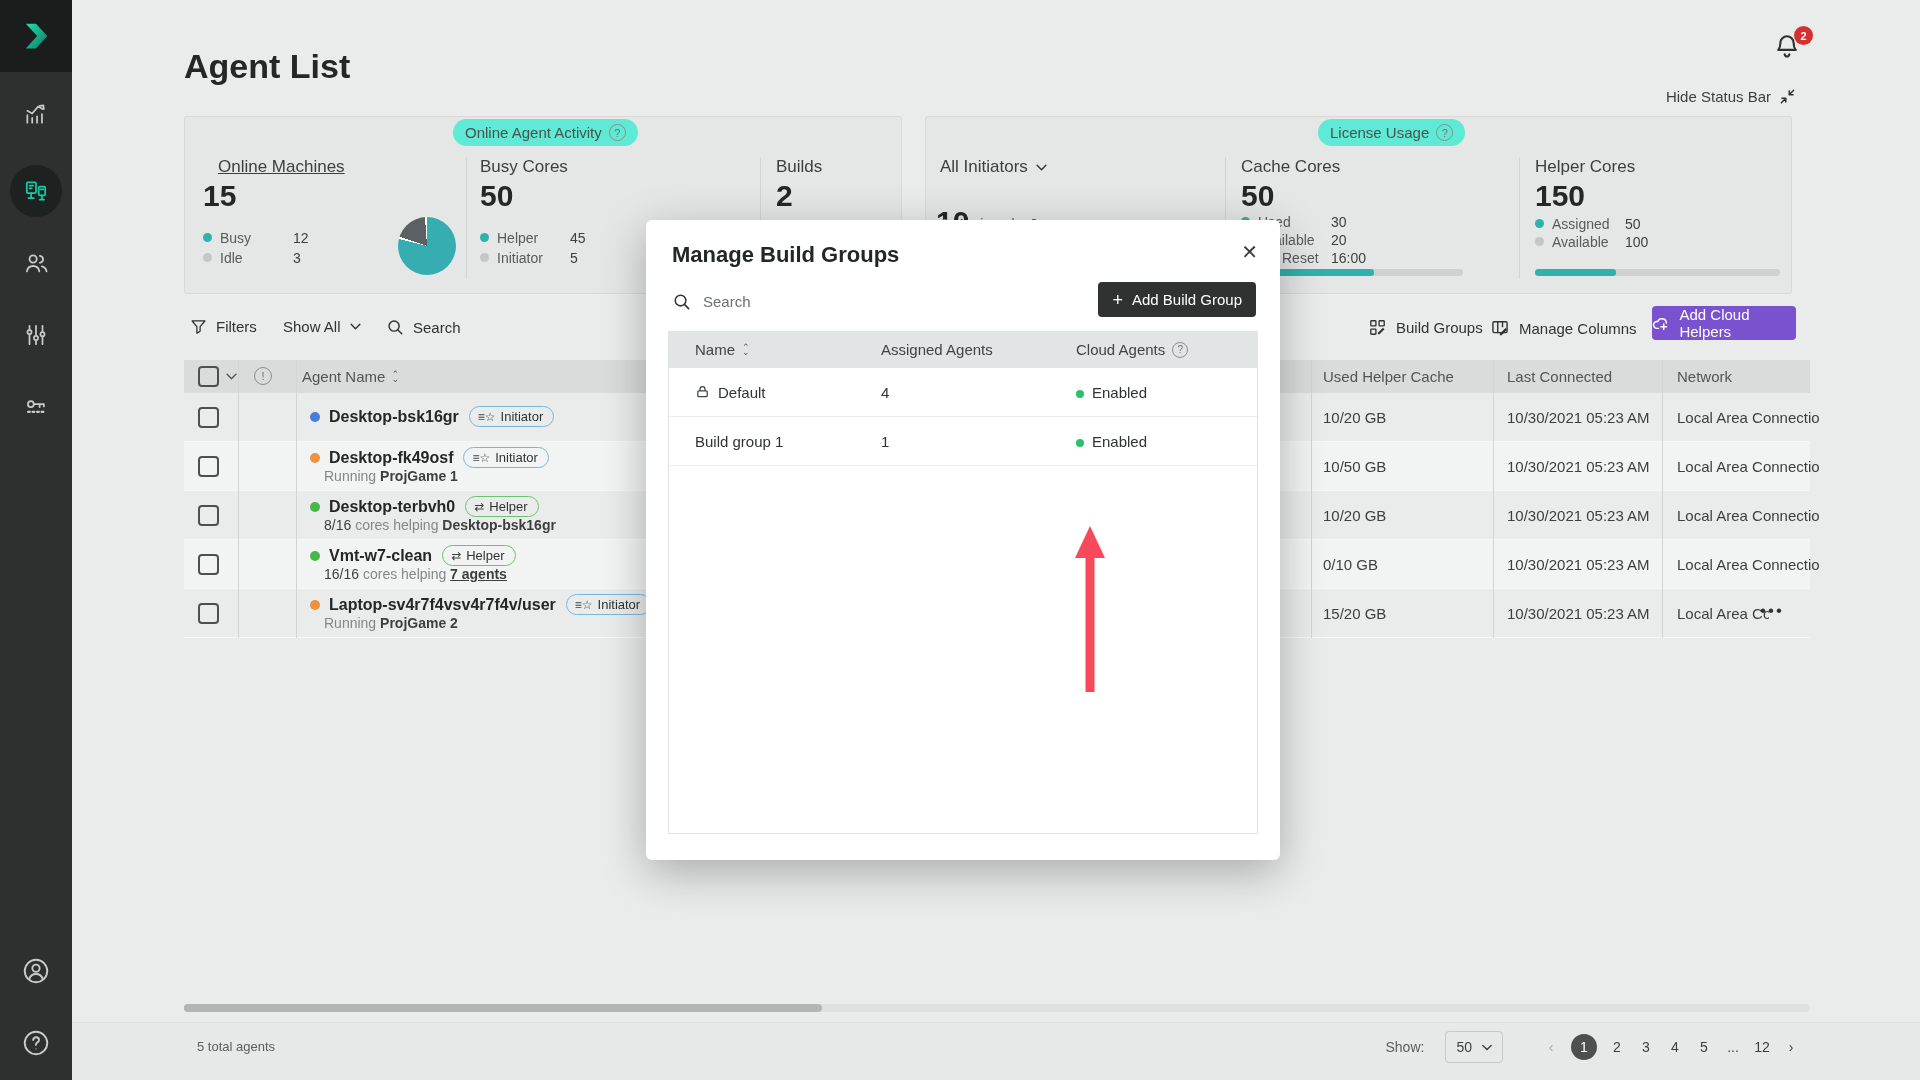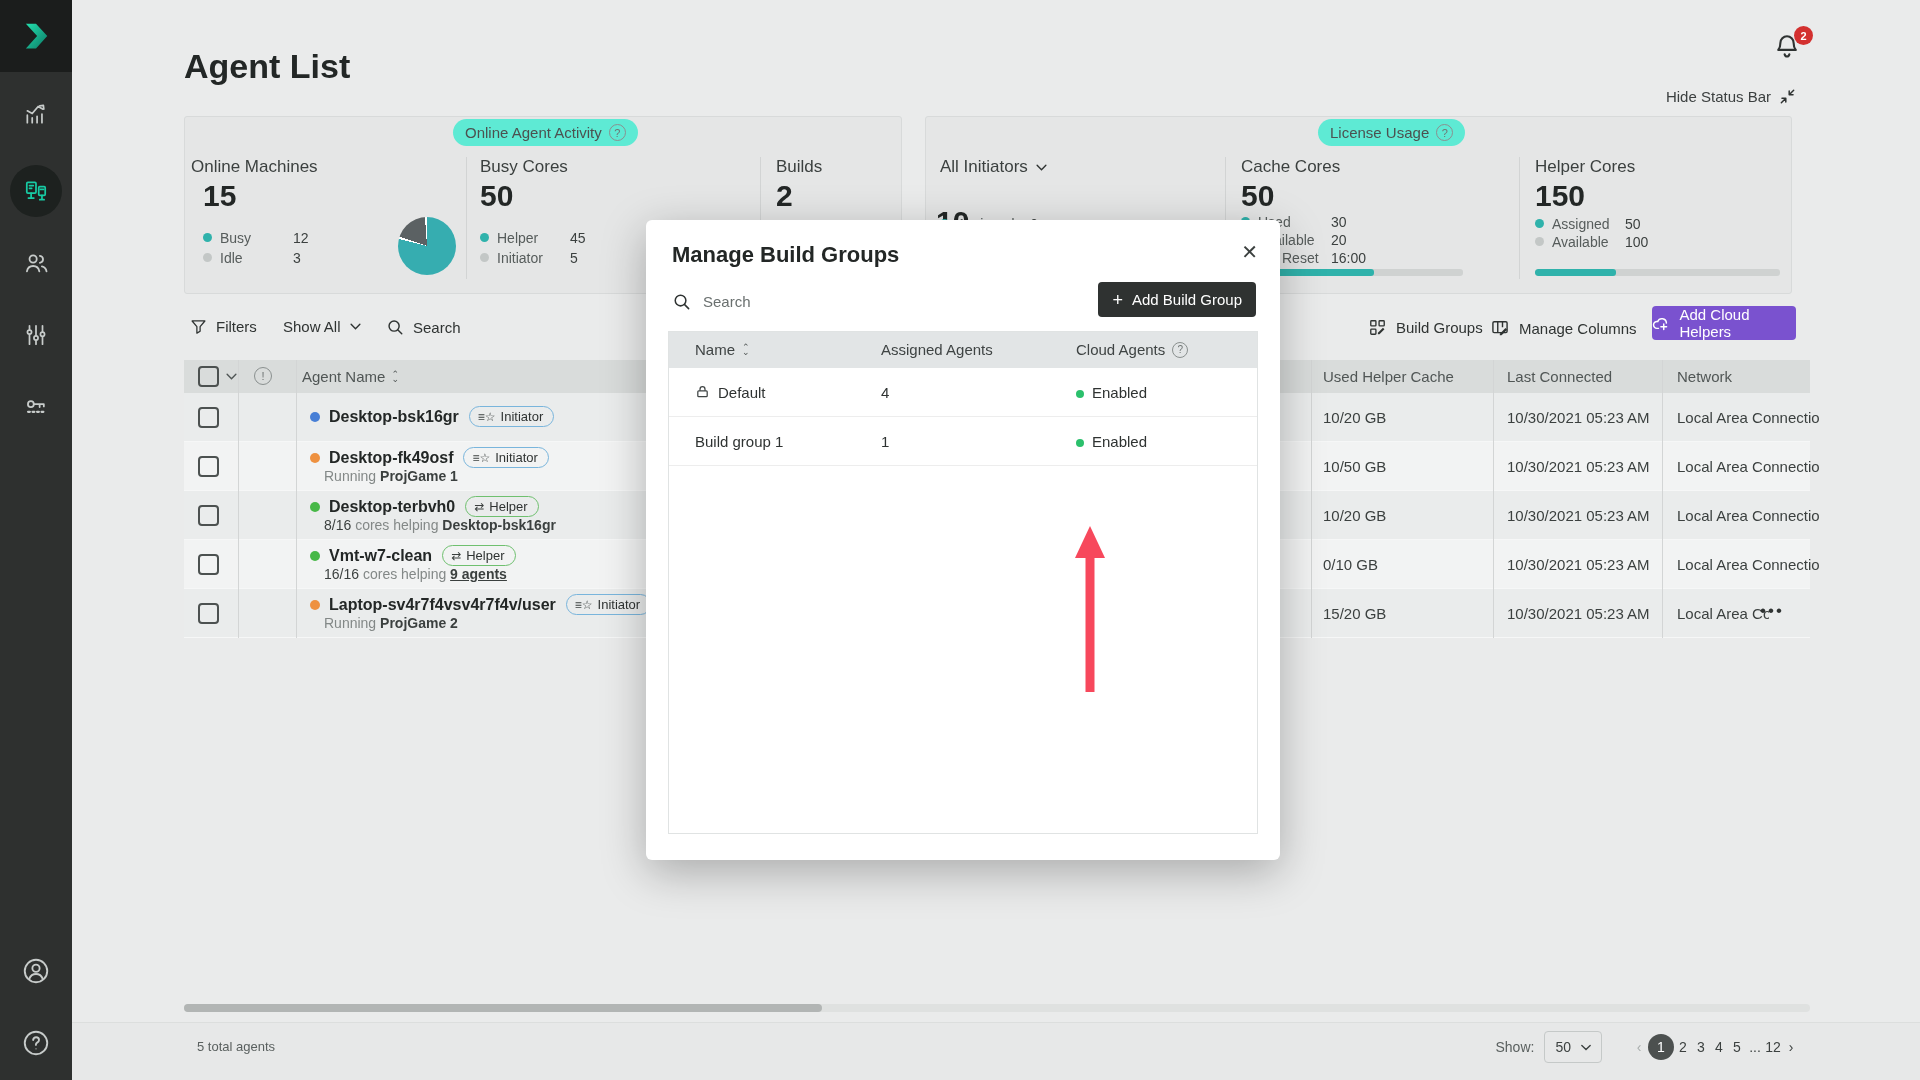--- a/index.html
+++ b/index.html
@@ -81,21 +81,21 @@
   .net-clip{overflow:hidden;width:142px;} .net-clip-sm{overflow:hidden;width:92px;}
   .more-dots{position:absolute;left:1576px;top:12px;font-size:17px;letter-spacing:2px;color:#2f3332;cursor:pointer;}
   .sort-icon{display:inline-flex;flex-direction:column;line-height:5px;font-size:9px;color:#505655;}
 
   
   .hscroll{position:absolute;left:184px;top:1004px;width:1626px;height:8px;border-radius:4px;background:#dfe1e0;}
   .hthumb{position:absolute;left:0;top:0;width:638px;height:8px;border-radius:4px;background:#b2b5b4;cursor:grab;}
   .footer{position:absolute;left:72px;top:1022px;width:1848px;height:58px;background:#e7e8e8;
           border-top:1px solid #dcdedd;}
   .total{position:absolute;left:125px;top:16px;font-size:13px;color:#5a605f;}
-  .pgwrap{position:absolute;right:120px;top:8px;display:flex;align-items:center;
+  .pgwrap{position:absolute;right:120px;top:8px;display:flex;align-items:center;gap:11px;
           font-size:14px;color:#3b403f;}
   .pgnum{min-width:18px;text-align:center;cursor:pointer;}
   .pgnum.active{width:26px;height:26px;border-radius:50%;background:#4c504f;color:#fff;
                 display:flex;align-items:center;justify-content:center;}
   .show-select{display:flex;align-items:center;gap:10px;border:1px solid #c5c9c8;border-radius:4px;
                height:30px;padding:0 10px;margin-right:28px;cursor:pointer;background:transparent;font-size:14px;color:#3b403f;}
   .show-label{color:#5a605f;font-size:14px;margin-right:10px;}
 
   
   .modal{position:absolute;left:646px;top:220px;width:634px;height:640px;background:#fff;
@@ -219,21 +219,21 @@
   </div>
 
   <section class="panel" style="left:184px;width:718px;">
     <div class="pill" style="left:268px;">
       <span>Online Agent Activity</span>
       <span class="qcircle">?</span>
     </div>
     <div class="vdiv" style="left:281px;"></div>
     <div class="vdiv" style="left:575px;"></div>
 
-    <div class="metric-label" style="left:6px;">Online Machines</div>
+    <div class="metric-label" style="left:33px;text-decoration:underline;">Online Machines</div>
     <div class="metric-value" style="left:18px;">15</div>
     <div class="legend" style="left:18px;top:112px;text-align:right;">
       <span class="dot dot-teal"></span>
       <span class="llabel">Busy</span>
       <span class="lvalue">12</span>
     </div>
     <div class="legend" style="left:18px;top:132px;">
       <span class="dot dot-gray"></span>
       <span class="llabel">Idle</span>
       <span class="lvalue">3</span>
@@ -440,21 +440,21 @@
       <div class="checkbox" style="top:14px;"></div>
       <div class="agent-line" style="top:5px;">
         <span class="sdot green"></span>
         <span class="agent-name">Vmt-w7-clean</span>
         <span class="badge helper">
           <span class="bicon">⇄</span>
           <span>Helper</span>
         </span>
       </div>
       <div class="subline">
-        <span class="sd">16/16</span><span class="sg"> cores helping </span><span class="sd ul" style="font-weight:700;">9 agents</span>
+        <span class="sd">16/16</span><span class="sg"> cores helping </span><span class="sd ul" style="font-weight:700;">7 agents</span>
       </div>
       <div class="cellr" style="left:1139px;">0/10 GB</div>
       <div class="cellr" style="left:1323px;">10/30/2021 05:23 AM</div>
       <div class="cellr net-clip" style="left:1493px;">Local Area Connection</div>
     </div>
 
     <div class="trow row-a" style="top:229px;">
       <div class="checkbox" style="top:14px;"></div>
       <div class="agent-line" style="top:5px;">
         <span class="sdot orange"></span>

